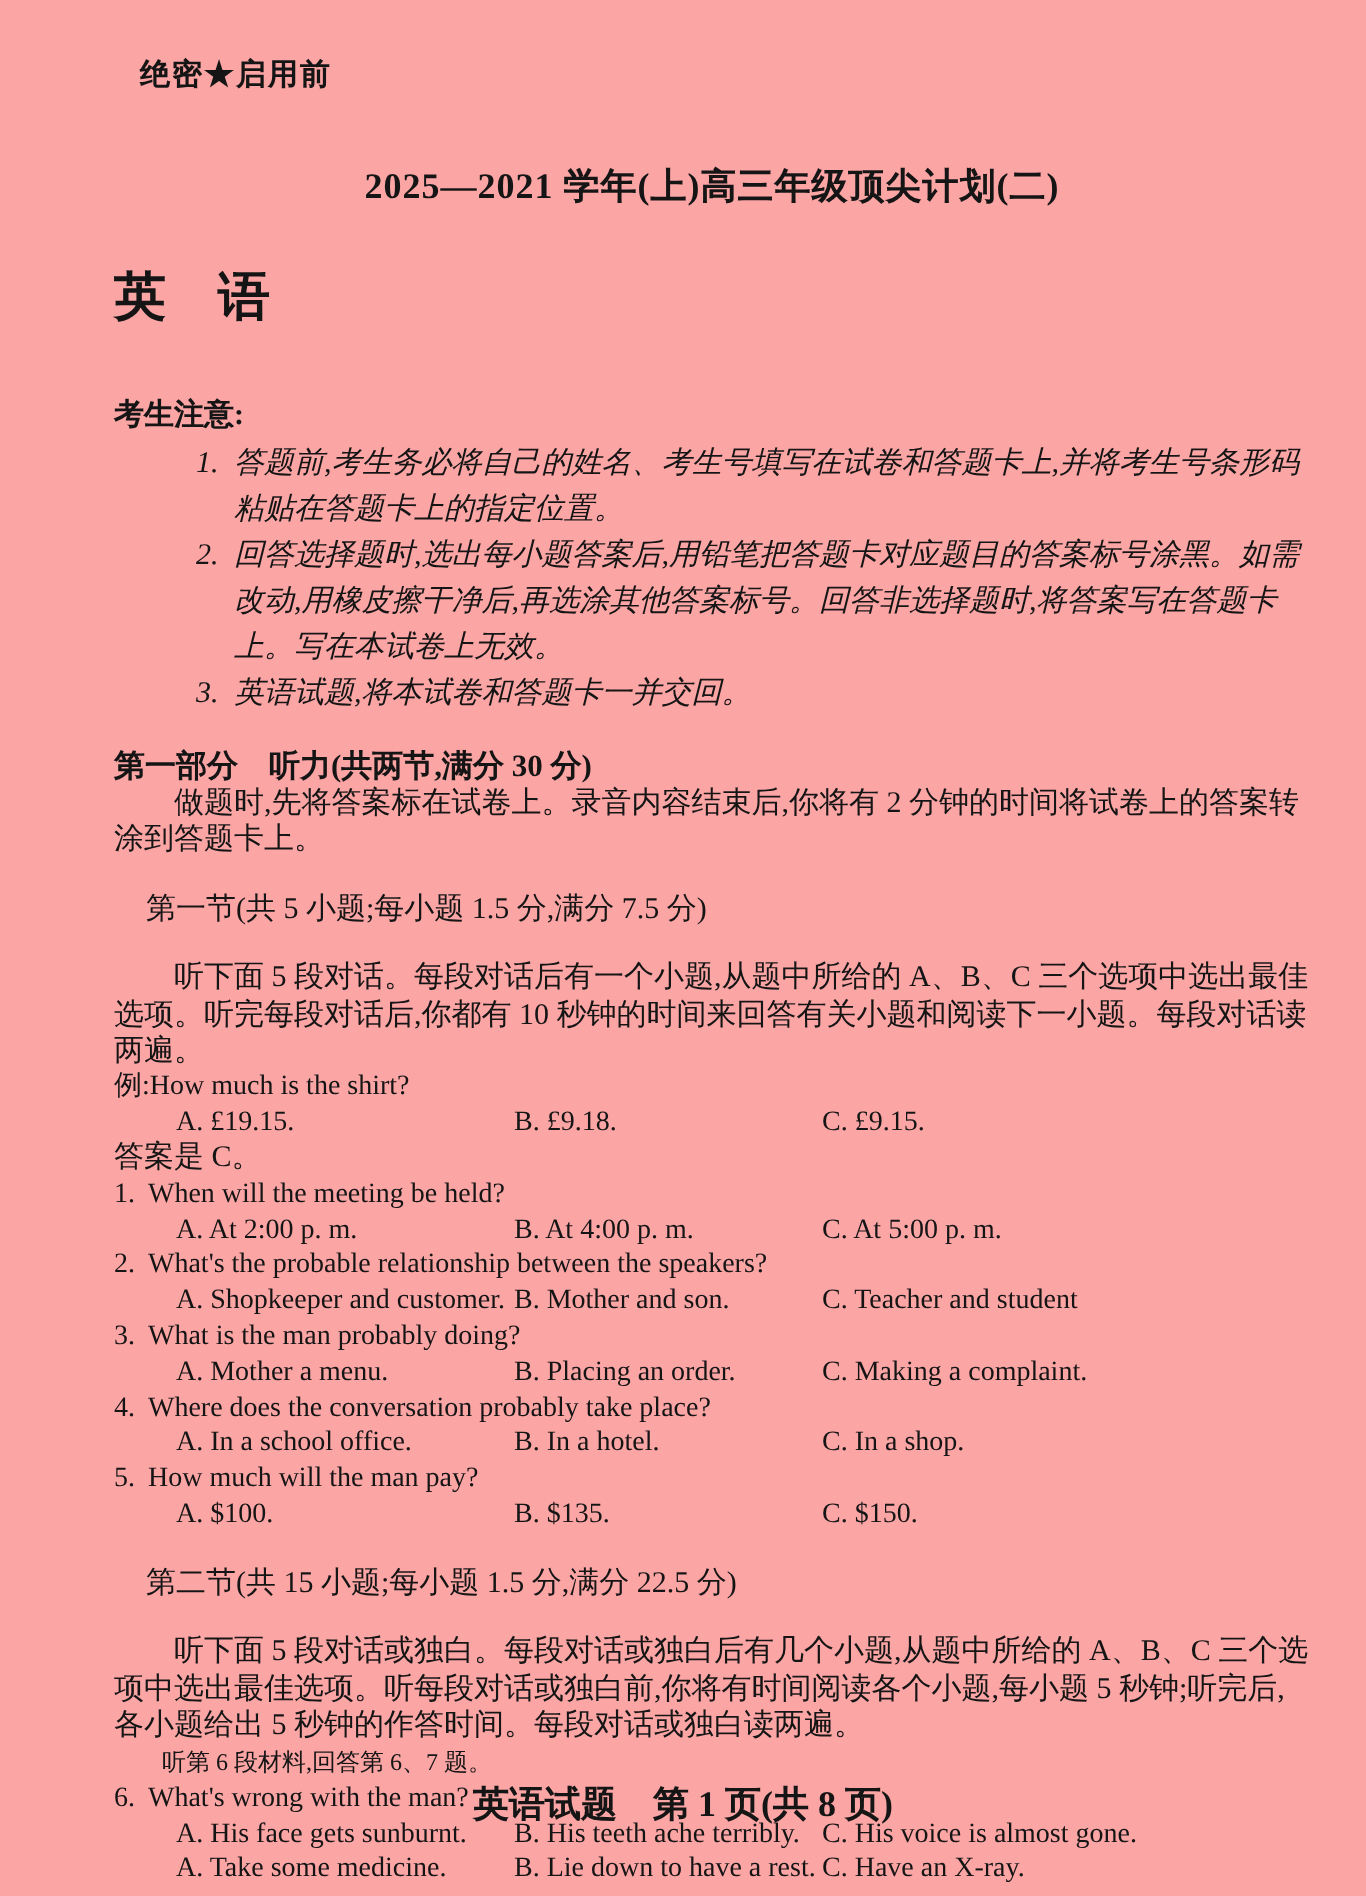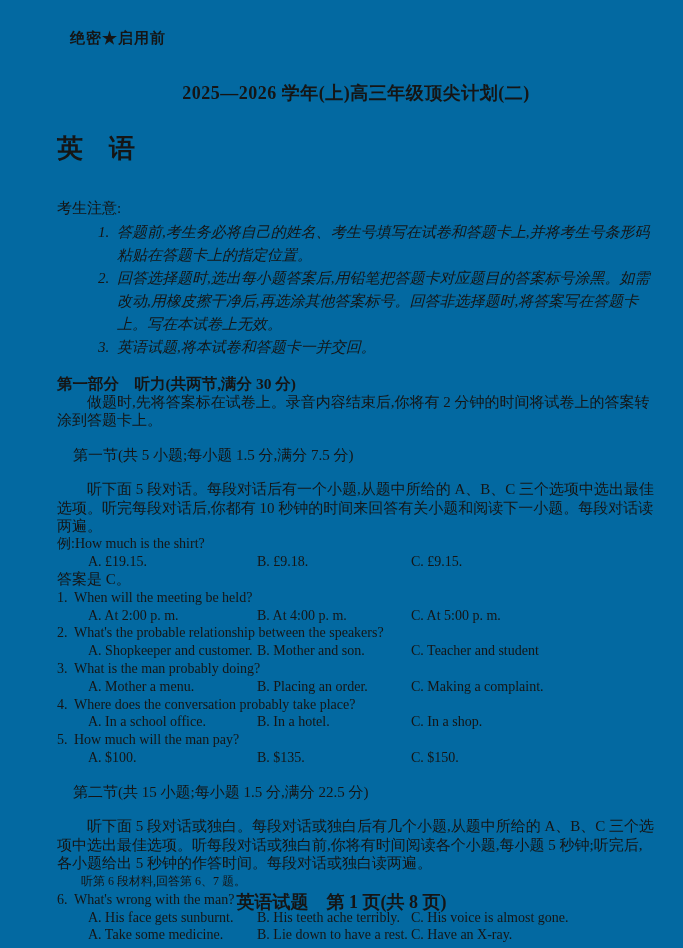--- a/index.html
+++ b/index.html
@@ -6,38 +6,38 @@
   body {
     width: 683px; height: 948px; overflow: hidden;
     font-family: "Liberation Serif", "DejaVu Serif", serif;
     color: #151515;
     -webkit-font-smoothing: antialiased;
   }
   .page {
     position: relative; box-sizing: border-box;
     width: 683px; height: 948px;
     padding: 30px 28px 0 57px;
-    background: #0369a1;
+    background: #fca5a5;
   }
   
   .secret {
     font-size: 15px; font-weight: 700; letter-spacing: 1px;
     margin-left: 13px; line-height: 16px;
   }
   .exam-title {
     text-align: center; font-size: 18px; font-weight: 700;
     margin-top: 36px; line-height: 22px; letter-spacing: 0.5px;
   }
   .subject-title {
     font-size: 26px; font-weight: 700;
     margin-top: 28px; line-height: 34px;
   }
   
   .notice { margin-top: 33px; }
-  .notice-heading { font-size: 15px; font-weight: 400; line-height: 18px; }
+  .notice-heading { font-size: 15px; font-weight: 700; line-height: 18px; }
   .notice-items { margin-left: 41px; margin-top: 4px; }
   .notice-item { display: flex; font-style: italic; font-size: 15px; line-height: 23px; }
   .notice-num { flex: 0 0 19px; }
   .notice-text { flex: 1 1 auto; }
   
   .part-heading { font-size: 15.5px; font-weight: 700; line-height: 19px; margin-top: 15px; }
   .cn-para { font-size: 15px; line-height: 18.4px; text-indent: 2em; margin: 0; }
   .sec-heading { font-size: 15px; line-height: 18.4px; margin: 16px; }
   .material-note { font-size: 12px; line-height: 18.4px; text-indent: 2em; margin: 0; }
   
@@ -58,21 +58,21 @@
     text-align: center; font-size: 18px; font-weight: 700; line-height: 18px;
   }
 </style>
 </head>
 <body>
 
 <div class="page">
 
   <div class="secret">绝密★启用前</div>
 
-  <div class="exam-title">2025—2026 学年(上)高三年级顶尖计划(二)</div>
+  <div class="exam-title">2025—2021 学年(上)高三年级顶尖计划(二)</div>
 
   <div class="subject-title">英　语</div>
 
   <section class="notice">
     <div class="notice-heading">考生注意:</div>
     <div class="notice-items">
       <div class="notice-item">
         <span class="notice-num">1.</span>
         <span class="notice-text">答题前,考生务必将自己的姓名、考生号填写在试卷和答题卡上,并将考生号条形码粘贴在答题卡上的指定位置。</span>
       </div>

